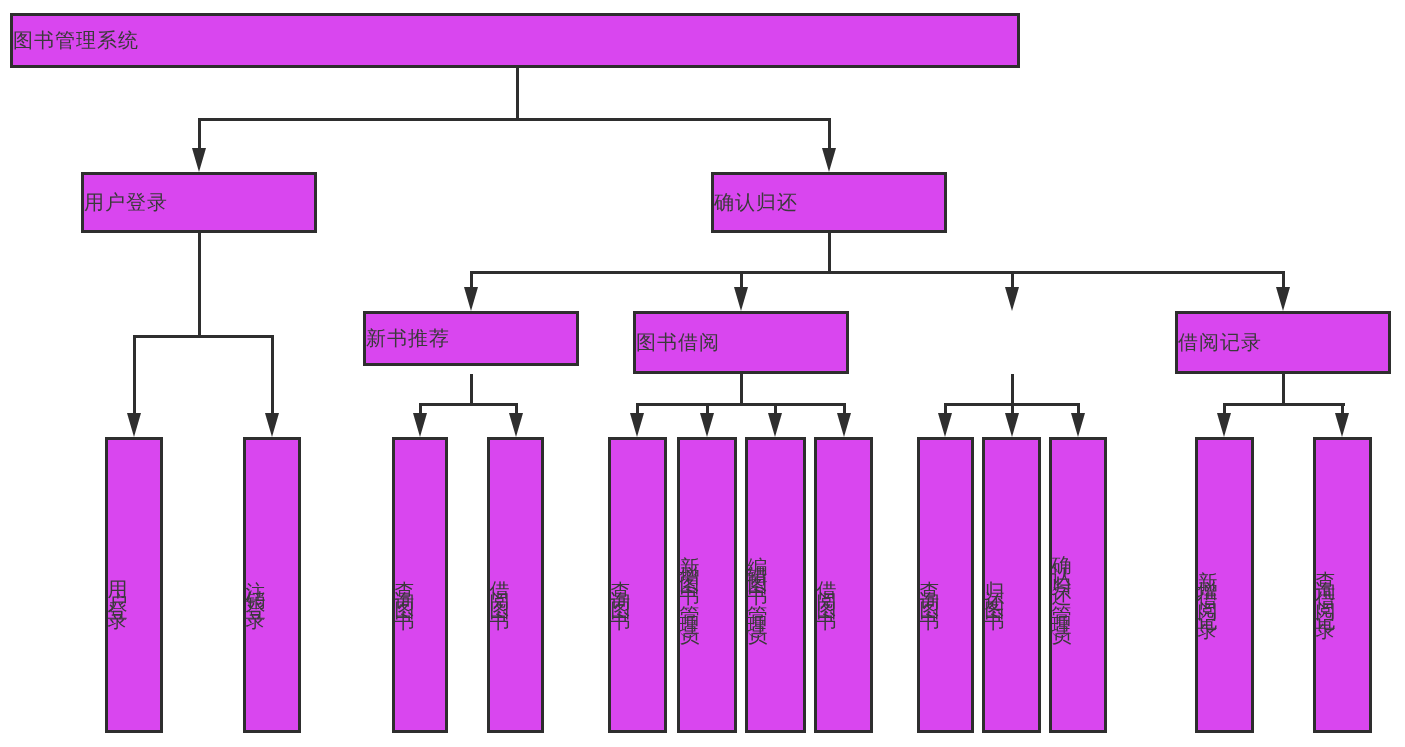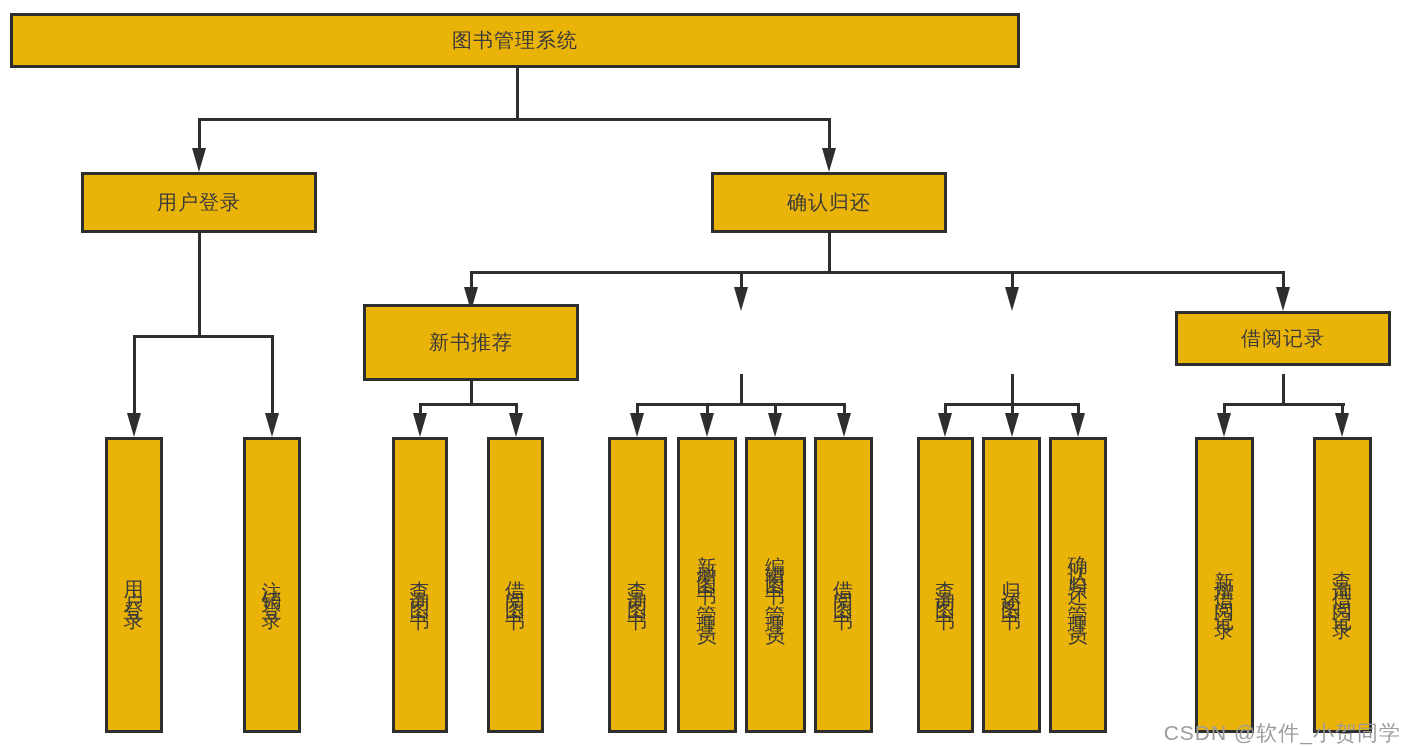--- a/index.html
+++ b/index.html
@@ -13,24 +13,24 @@
     position:relative;
     width:1405px;height:747px;
     background:var(--bg);
     overflow:hidden;
     font-family:"Liberation Sans","DejaVu Sans",sans-serif;
   }
   .box{
     position:absolute;
     box-sizing:border-box;
     border:3px solid var(--line);
-    background:#eab308;
+    background:#d946ef;
     display:flex;
     align-items:center;
-    justify-content:center;
+    justify-content:flex-start;
     color:var(--text);
   }
   .hlabel{
     font-size:20px;
     letter-spacing:1px;
     white-space:nowrap;
   }
   .vlabel{
     writing-mode:vertical-rl;
     text-orientation:mixed;
@@ -125,24 +125,27 @@
     <span class="hlabel">图书管理系统</span>
   </div>
 
   <div class="box" style="left:81px;top:172px;width:236px;height:61px">
     <span class="hlabel">用户登录</span>
   </div>
   <div class="box" style="left:711px;top:172px;width:236px;height:61px">
     <span class="hlabel">确认归还</span>
   </div>
 
-  <div class="box" style="left:363px;top:304px;width:216px;height:77px">
+  <div class="box" style="left:363px;top:311px;width:216px;height:55px">
     <span class="hlabel">新书推荐</span>
   </div>
-  <div class="box" style="left:1175px;top:311px;width:216px;height:55px">
+  <div class="box" style="left:633px;top:311px;width:216px;height:63px">
+    <span class="hlabel">图书借阅</span>
+  </div>
+  <div class="box" style="left:1175px;top:311px;width:216px;height:63px">
     <span class="hlabel">借阅记录</span>
   </div>
 
   <div class="box" style="left:105px;top:437px;width:58px;height:296px">
     <span class="vlabel">用户登录</span>
   </div>
   <div class="box" style="left:243px;top:437px;width:58px;height:296px">
     <span class="vlabel">注销登录</span>
   </div>
 
@@ -176,15 +179,14 @@
     <span class="vlabel">确认归还（管理员）</span>
   </div>
 
   <div class="box" style="left:1195px;top:437px;width:59px;height:296px">
     <span class="vlabel">新增借阅记录</span>
   </div>
   <div class="box" style="left:1313px;top:437px;width:59px;height:296px">
     <span class="vlabel">查询借阅记录</span>
   </div>
 
-  <div class="watermark">CSDN @软件_小贺同学</div>
 
 </div>
 
 </body></html>

